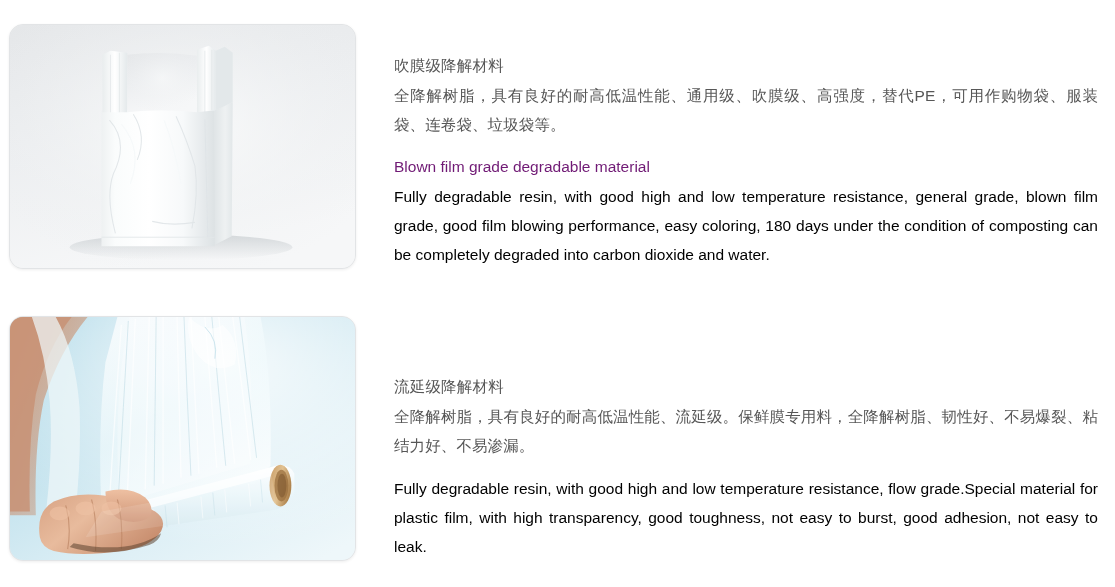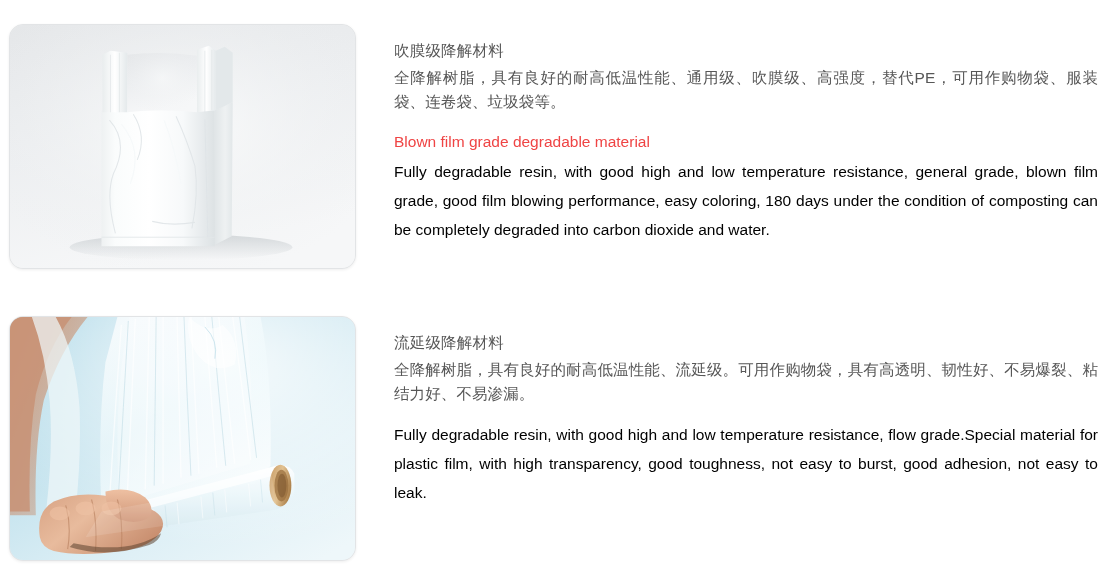--- a/index.html
+++ b/index.html
@@ -17,21 +17,21 @@
   .page {
     position: relative;
     width: 1115px;
     height: 587px;
   }
 
   
   .product-row {
     position: absolute;
     display: flex;
-    align-items: flex-start;
+    align-items: flex-end;
   }
   .row-1 { left: 0px;  top: 24px; }
   .row-2 { left: 0px;  top: 316px; }
 
   
   .media-card {
     position: relative;
     width: 347px;
     height: 245px;
     margin-left: 9px;
@@ -61,32 +61,32 @@
     font-size: 15.5px;
     color: #575757;
     line-height: 26px;
     margin: 0 0 2px 0;
     font-weight: 400;
     letter-spacing: 0.2px;
   }
   .desc-cn {
     font-size: 15.5px;
     color: #575757;
-    line-height: 24px;
+    line-height: 29px;
     margin: 0;
     text-align: justify;
     text-justify: inter-ideograph;
     letter-spacing: 0.1px;
   }
   .spacer {
     height: 14px;
   }
   .title-en {
     font-size: 15.5px;
-    color: #ef4444;
+    color: #701a75;
     line-height: 27px;
     margin: 0 0 2px 0;
     font-weight: 400;
   }
   .desc-en {
     font-size: 15.5px;
     color: #000000;
     line-height: 29px;
     margin: 0;
     text-align: justify;
@@ -306,19 +306,19 @@
         </g>
 
         <path d="M60 232 Q96 244 140 230 Q150 226 152 218 Q120 240 64 228 Z" fill="#5d4330" opacity="0.55"></path>
 
         <path d="M92 196 L246 168 L262 150 L268 194 L76 222 Z" fill="#ffffff" opacity="0.12"></path>
       </svg>
     </div>
 
     <div class="text-col">
       <div class="title-cn">流延级降解材料</div>
-      <div class="desc-cn">全降解树脂，具有良好的耐高低温性能、流延级。可用作购物袋，具有高透明、韧性好、不易爆裂、粘结力好、不易渗漏。</div>
+      <div class="desc-cn">全降解树脂，具有良好的耐高低温性能、流延级。保鲜膜专用料，全降解树脂、韧性好、不易爆裂、粘结力好、不易渗漏。</div>
       <div class="spacer"></div>
       <div class="desc-en">Fully degradable resin, with good high and low temperature resistance, flow grade.Special material for plastic film, with high transparency, good toughness, not easy to burst, good adhesion, not easy to leak.</div>
     </div>
   </div>
 
 </div>
 
 </body></html>

